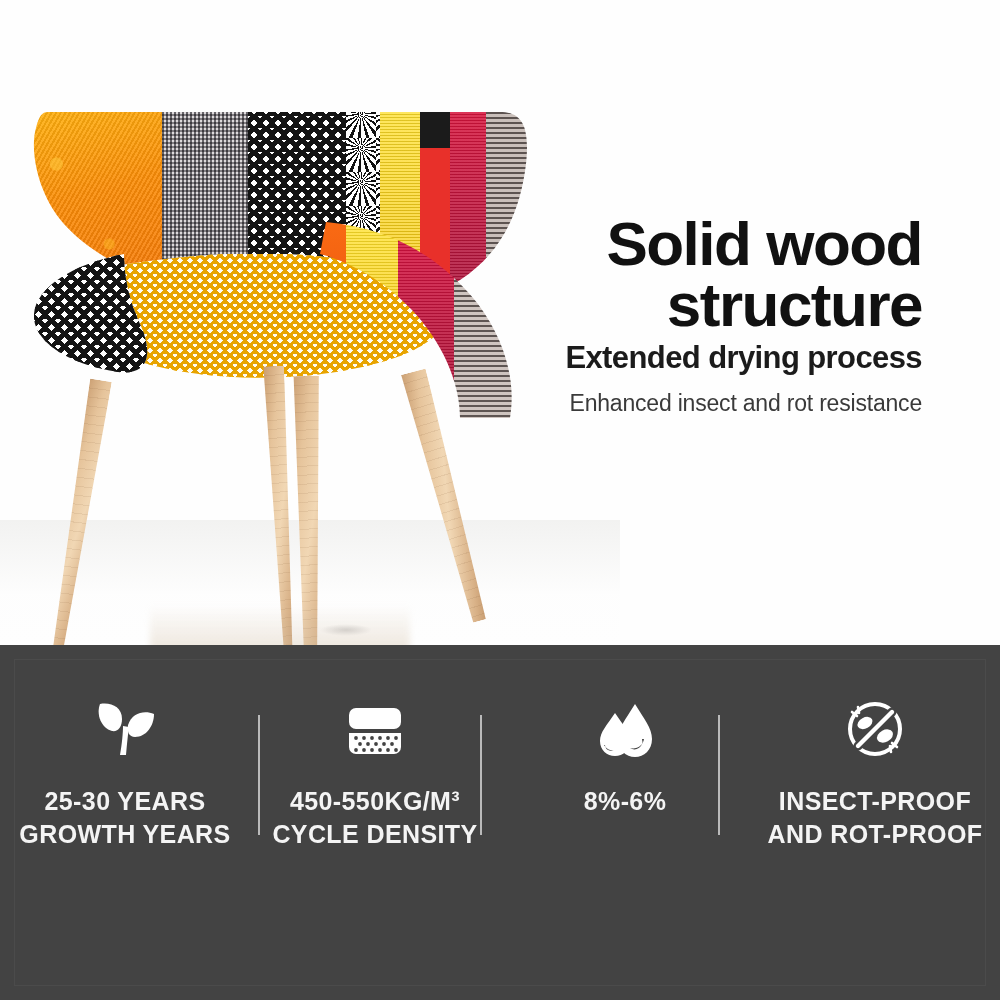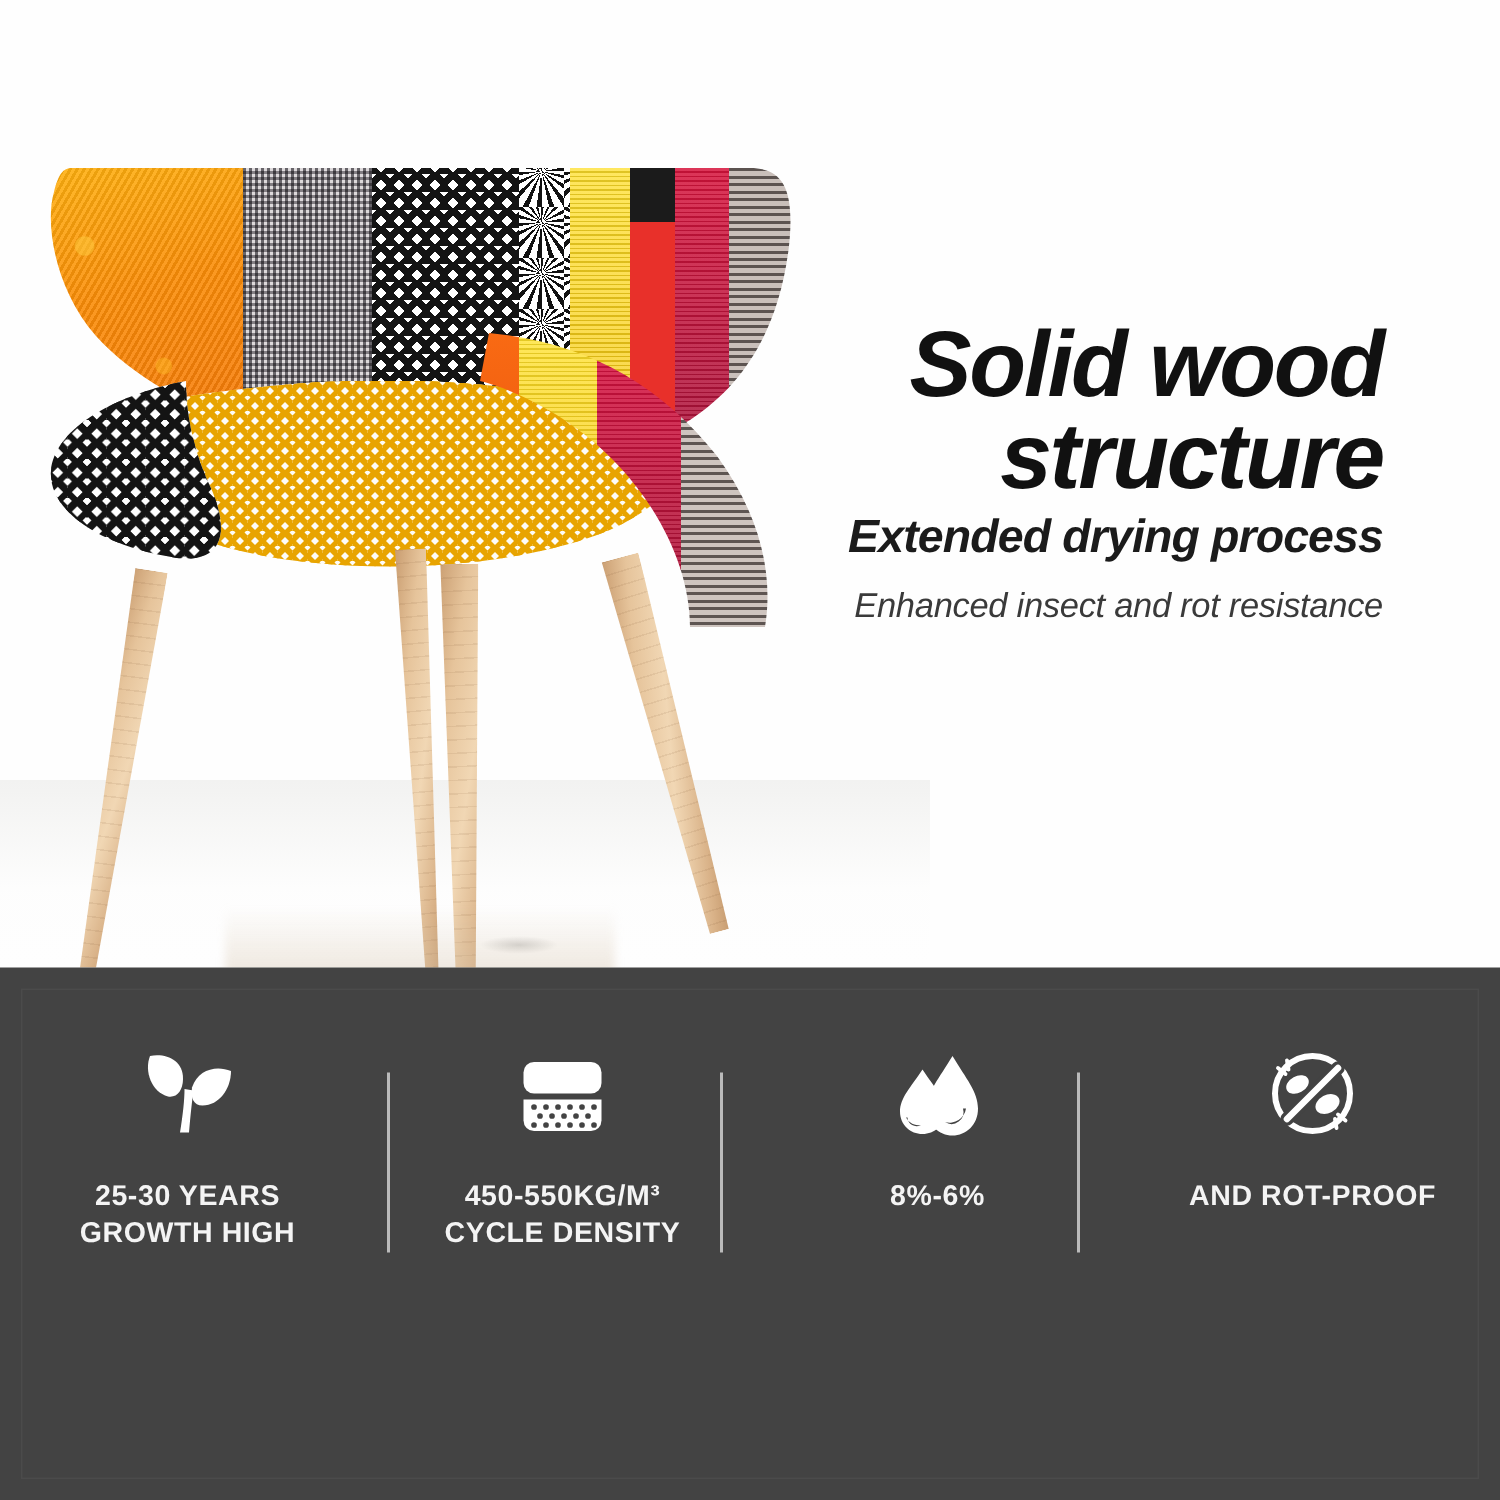--- a/index.html
+++ b/index.html
@@ -2,21 +2,21 @@
 <html><head>
 <meta charset="utf-8">
 <style>
   * { margin:0; padding:0; box-sizing:border-box; }
   html,body { width:1000px; height:1000px; background:#fff; }
   body { font-family:"Liberation Sans", sans-serif; overflow:hidden; }
 
   #page { position:relative; width:1000px; height:1000px; background:#fefefe; overflow:hidden; }
 
   
-  .hero { position:absolute; left:0; top:0; width:966px; height:645px; background:#fefefe; overflow:hidden;font-style:italic; }
+  .hero { position:absolute; left:0; top:0; width:966px; height:645px; background:#fefefe; overflow:hidden; }
 
   
   .floor-sheen{ position:absolute; left:0; top:520px; width:620px; height:125px;
     background:linear-gradient(180deg, rgba(232,232,230,.55) 0%, rgba(250,250,249,.15) 60%, rgba(255,255,255,0) 100%); }
 
   
   .chair { position:absolute; left:-10px; top:104px; width:560px; height:520px; }
 
   
   .patchwork{ position:absolute; left:40px; top:0; width:500px; height:200px;
@@ -122,21 +122,21 @@
   .copy .h3{ margin-top:14px; font-size:23px; font-weight:400; letter-spacing:-.2px; color:#3a3a3a; }
 
   
   .bar{ position:absolute; left:0; top:645px; width:1000px; height:355px; background:#434343; }
   .bar-inner{ position:absolute; left:14px; top:14px; right:14px; bottom:14px; border:1px solid rgba(255,255,255,.045); }
 
   .features{ position:absolute; left:0; top:46px; width:1000px; display:flex; }
   .feature{ flex:1; display:flex; flex-direction:column; align-items:center; position:relative; }
   .feature .ico{ height:68px; display:flex; align-items:flex-end; justify-content:center; }
   .feature .cap{ margin-top:26px; text-align:center; color:#f4f4f4;
-     font-size:19px; font-weight:bold; letter-spacing:.4px; line-height:1.32; }
+     font-size:25px; font-weight:bold; letter-spacing:.4px; line-height:1.32; }
   .feature .cap span{ display:block; white-space:nowrap; }
 
   .divider{ position:absolute; top:70px; width:2px; height:120px; background:#cfcfcf; opacity:.85; }
   .d1{ left:258px; } .d2{ left:480px; } .d3{ left:718px; }
 </style>
 </head>
 <body>
 
 <div id="page">
 
@@ -200,21 +200,21 @@
       <div class="feature">
         <div class="ico">
           <svg width="66" height="58" viewBox="0 0 66 58" fill="#fff">
             <path d="M30 18 C30 6 19 1 8 3 C4 13 9 27 20 30 C26 31 30 26 30 18 Z"></path>
             <path d="M36 24 C40 12 52 9 62 13 C62 25 54 36 43 36 C37 36 35 31 36 24 Z"></path>
             <path d="M31 25 C31 32 30 42 28 54 L34 54 C35 42 36 33 37 26 Z"></path>
           </svg>
         </div>
         <div class="cap">
           <span>25-30 YEARS</span>
-          <span>GROWTH HIGH</span>
+          <span>GROWTH YEARS</span>
         </div>
       </div>
 
       <div class="feature">
         <div class="ico">
           <svg width="62" height="54" viewBox="0 0 62 54">
             <rect x="5" y="3" width="52" height="21" rx="7" fill="#fff"></rect>
             <path d="M5 28 h52 v14 a7 7 0 0 1 -7 7 h-38 a7 7 0 0 1 -7 -7 Z" fill="#fff"></path>
             <g fill="#434343">
               <circle cx="12" cy="33" r="1.9"></circle>
@@ -265,19 +265,20 @@
               <ellipse cx="21" cy="24" rx="8" ry="5.5" transform="rotate(-28 21 24)"></ellipse>
               <path d="M13 17 l-5 -4 M15 14 l-1 -6" stroke="#fff" stroke-width="2.6" fill="none" stroke-linecap="round"></path>
               <ellipse cx="41" cy="37" rx="8.5" ry="6" transform="rotate(-28 41 37)"></ellipse>
               <path d="M48 44 l5 4 M46 47 l1 6" stroke="#fff" stroke-width="2.6" fill="none" stroke-linecap="round"></path>
             </g>
             <path d="M14 47 L48 13" stroke="#434343" stroke-width="9" stroke-linecap="round"></path>
             <path d="M14 47 L48 13" stroke="#fff" stroke-width="4.4" stroke-linecap="round"></path>
           </svg>
         </div>
         <div class="cap">
+          <span>INSECT-PROOF</span>
           <span>AND ROT-PROOF</span>
         </div>
       </div>
 
     </div>
   </div>
 </div>
 
 </body></html>

